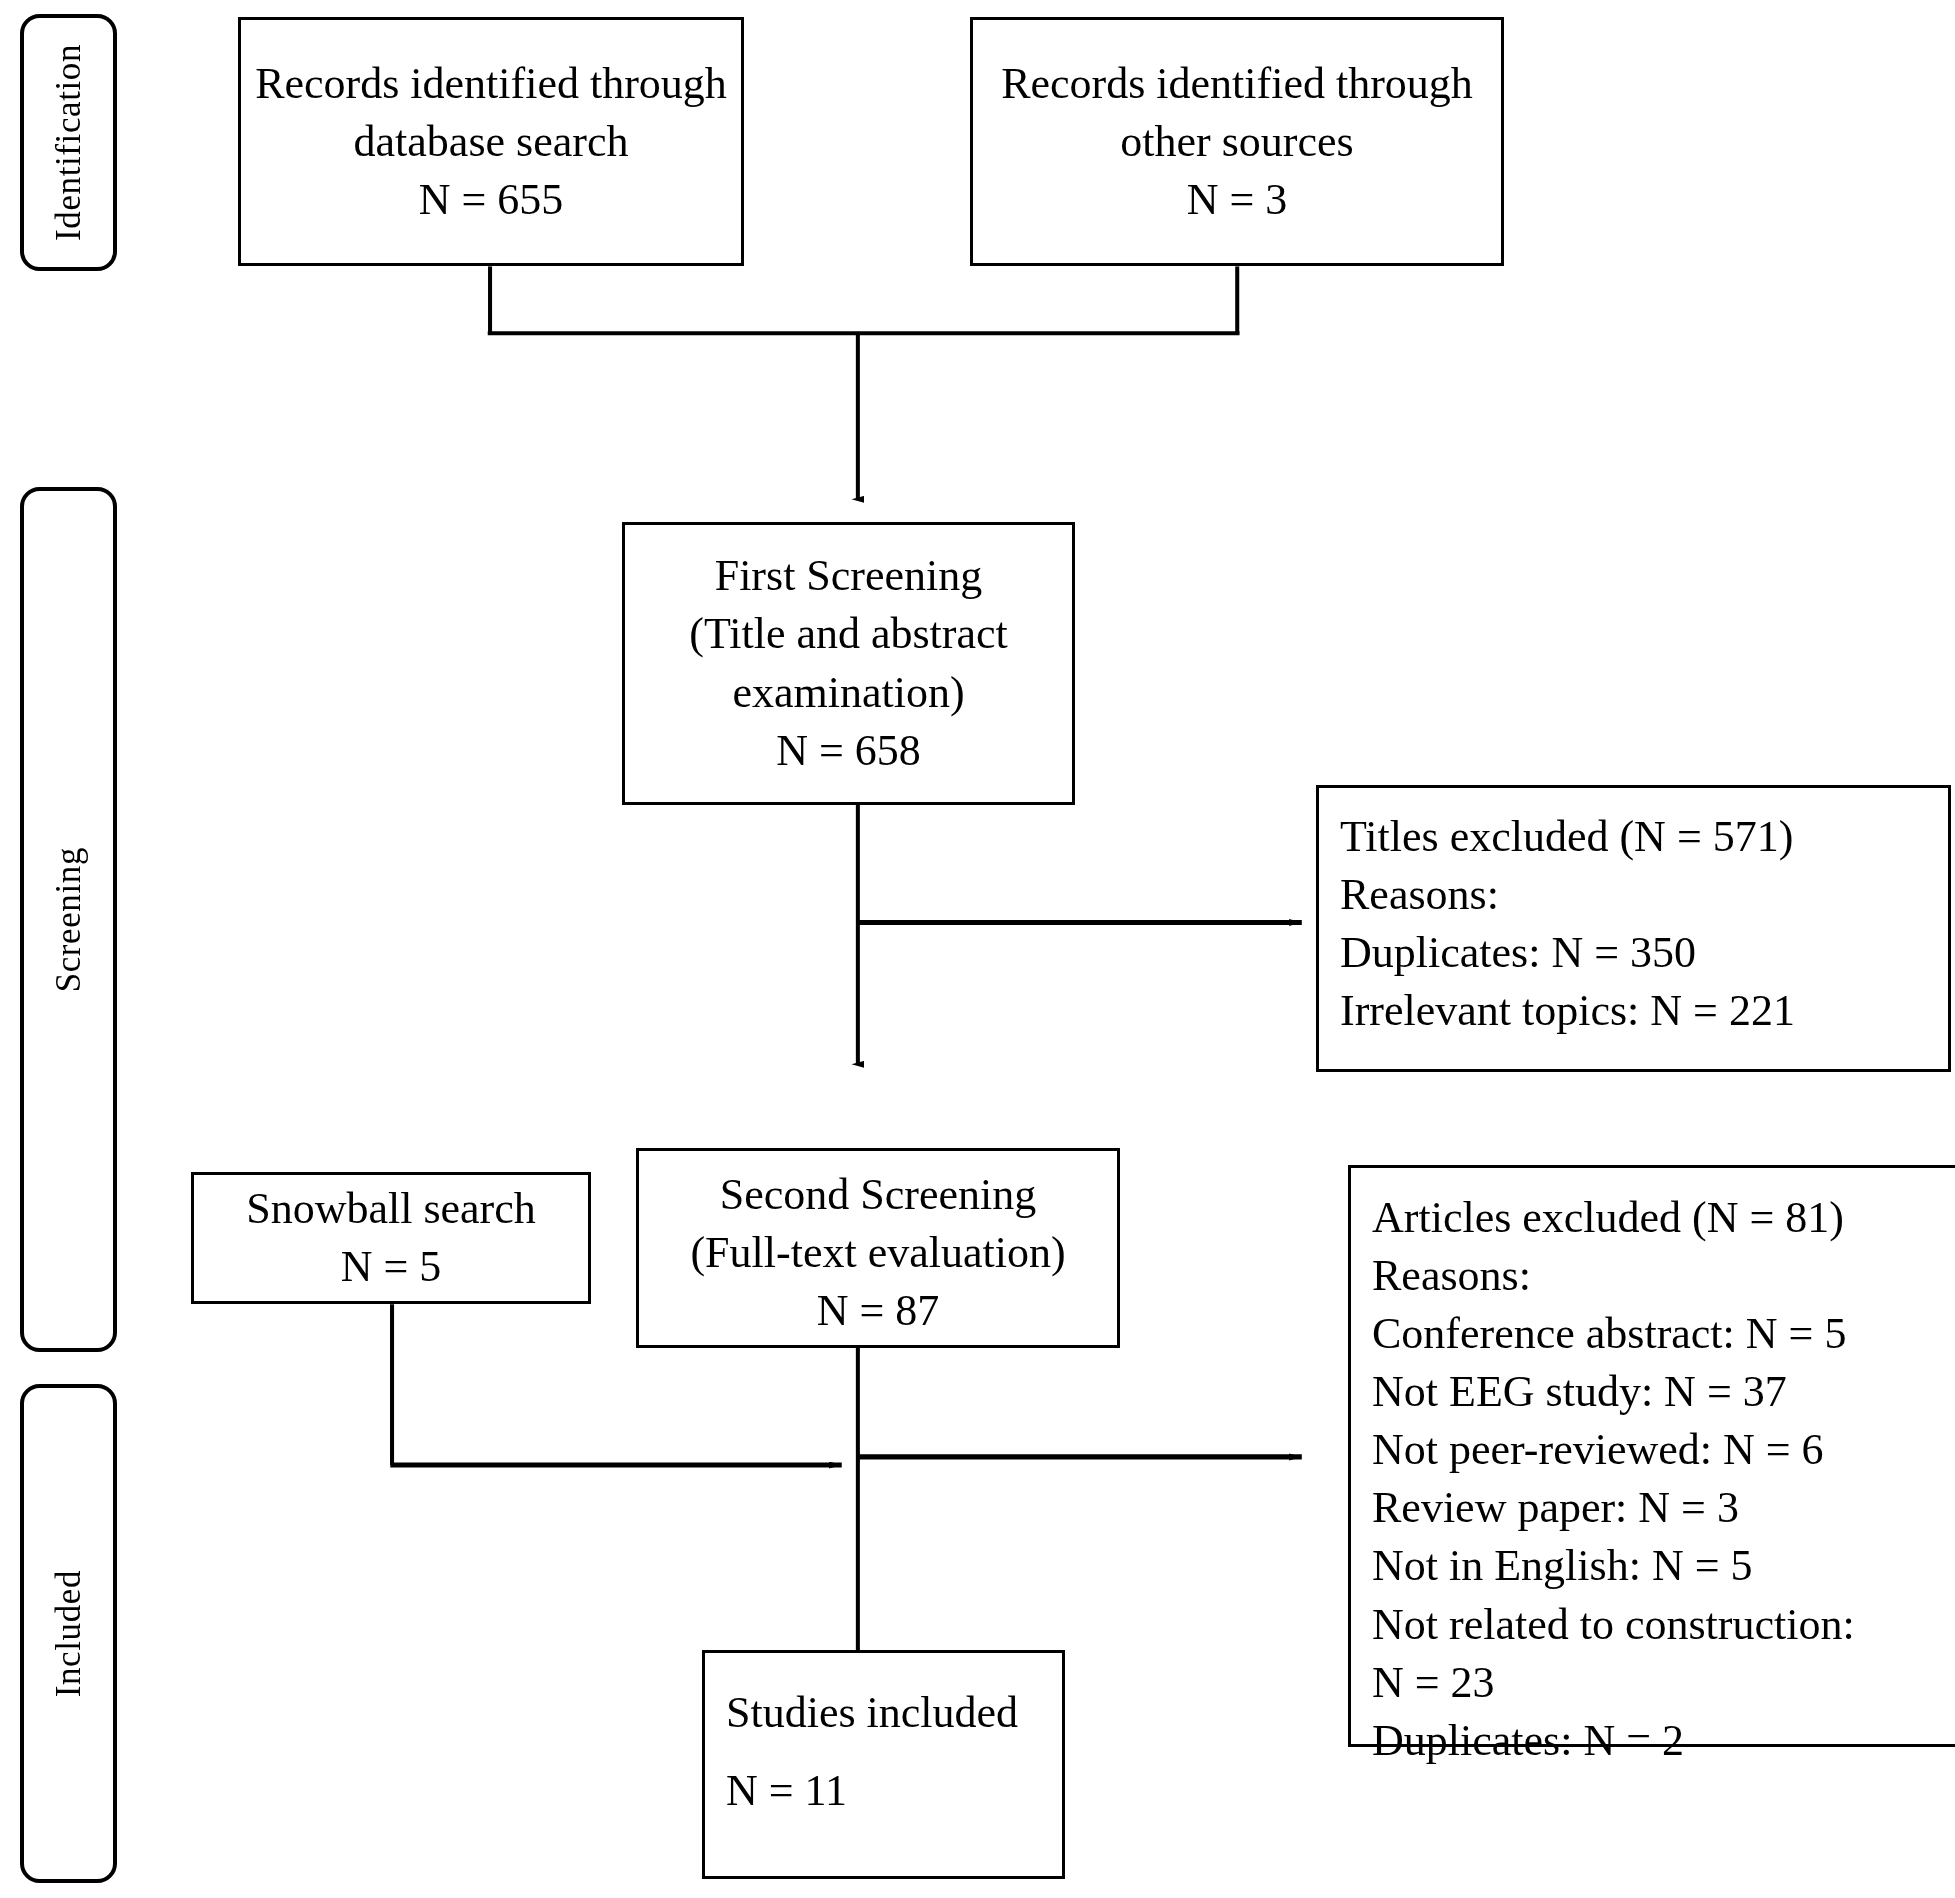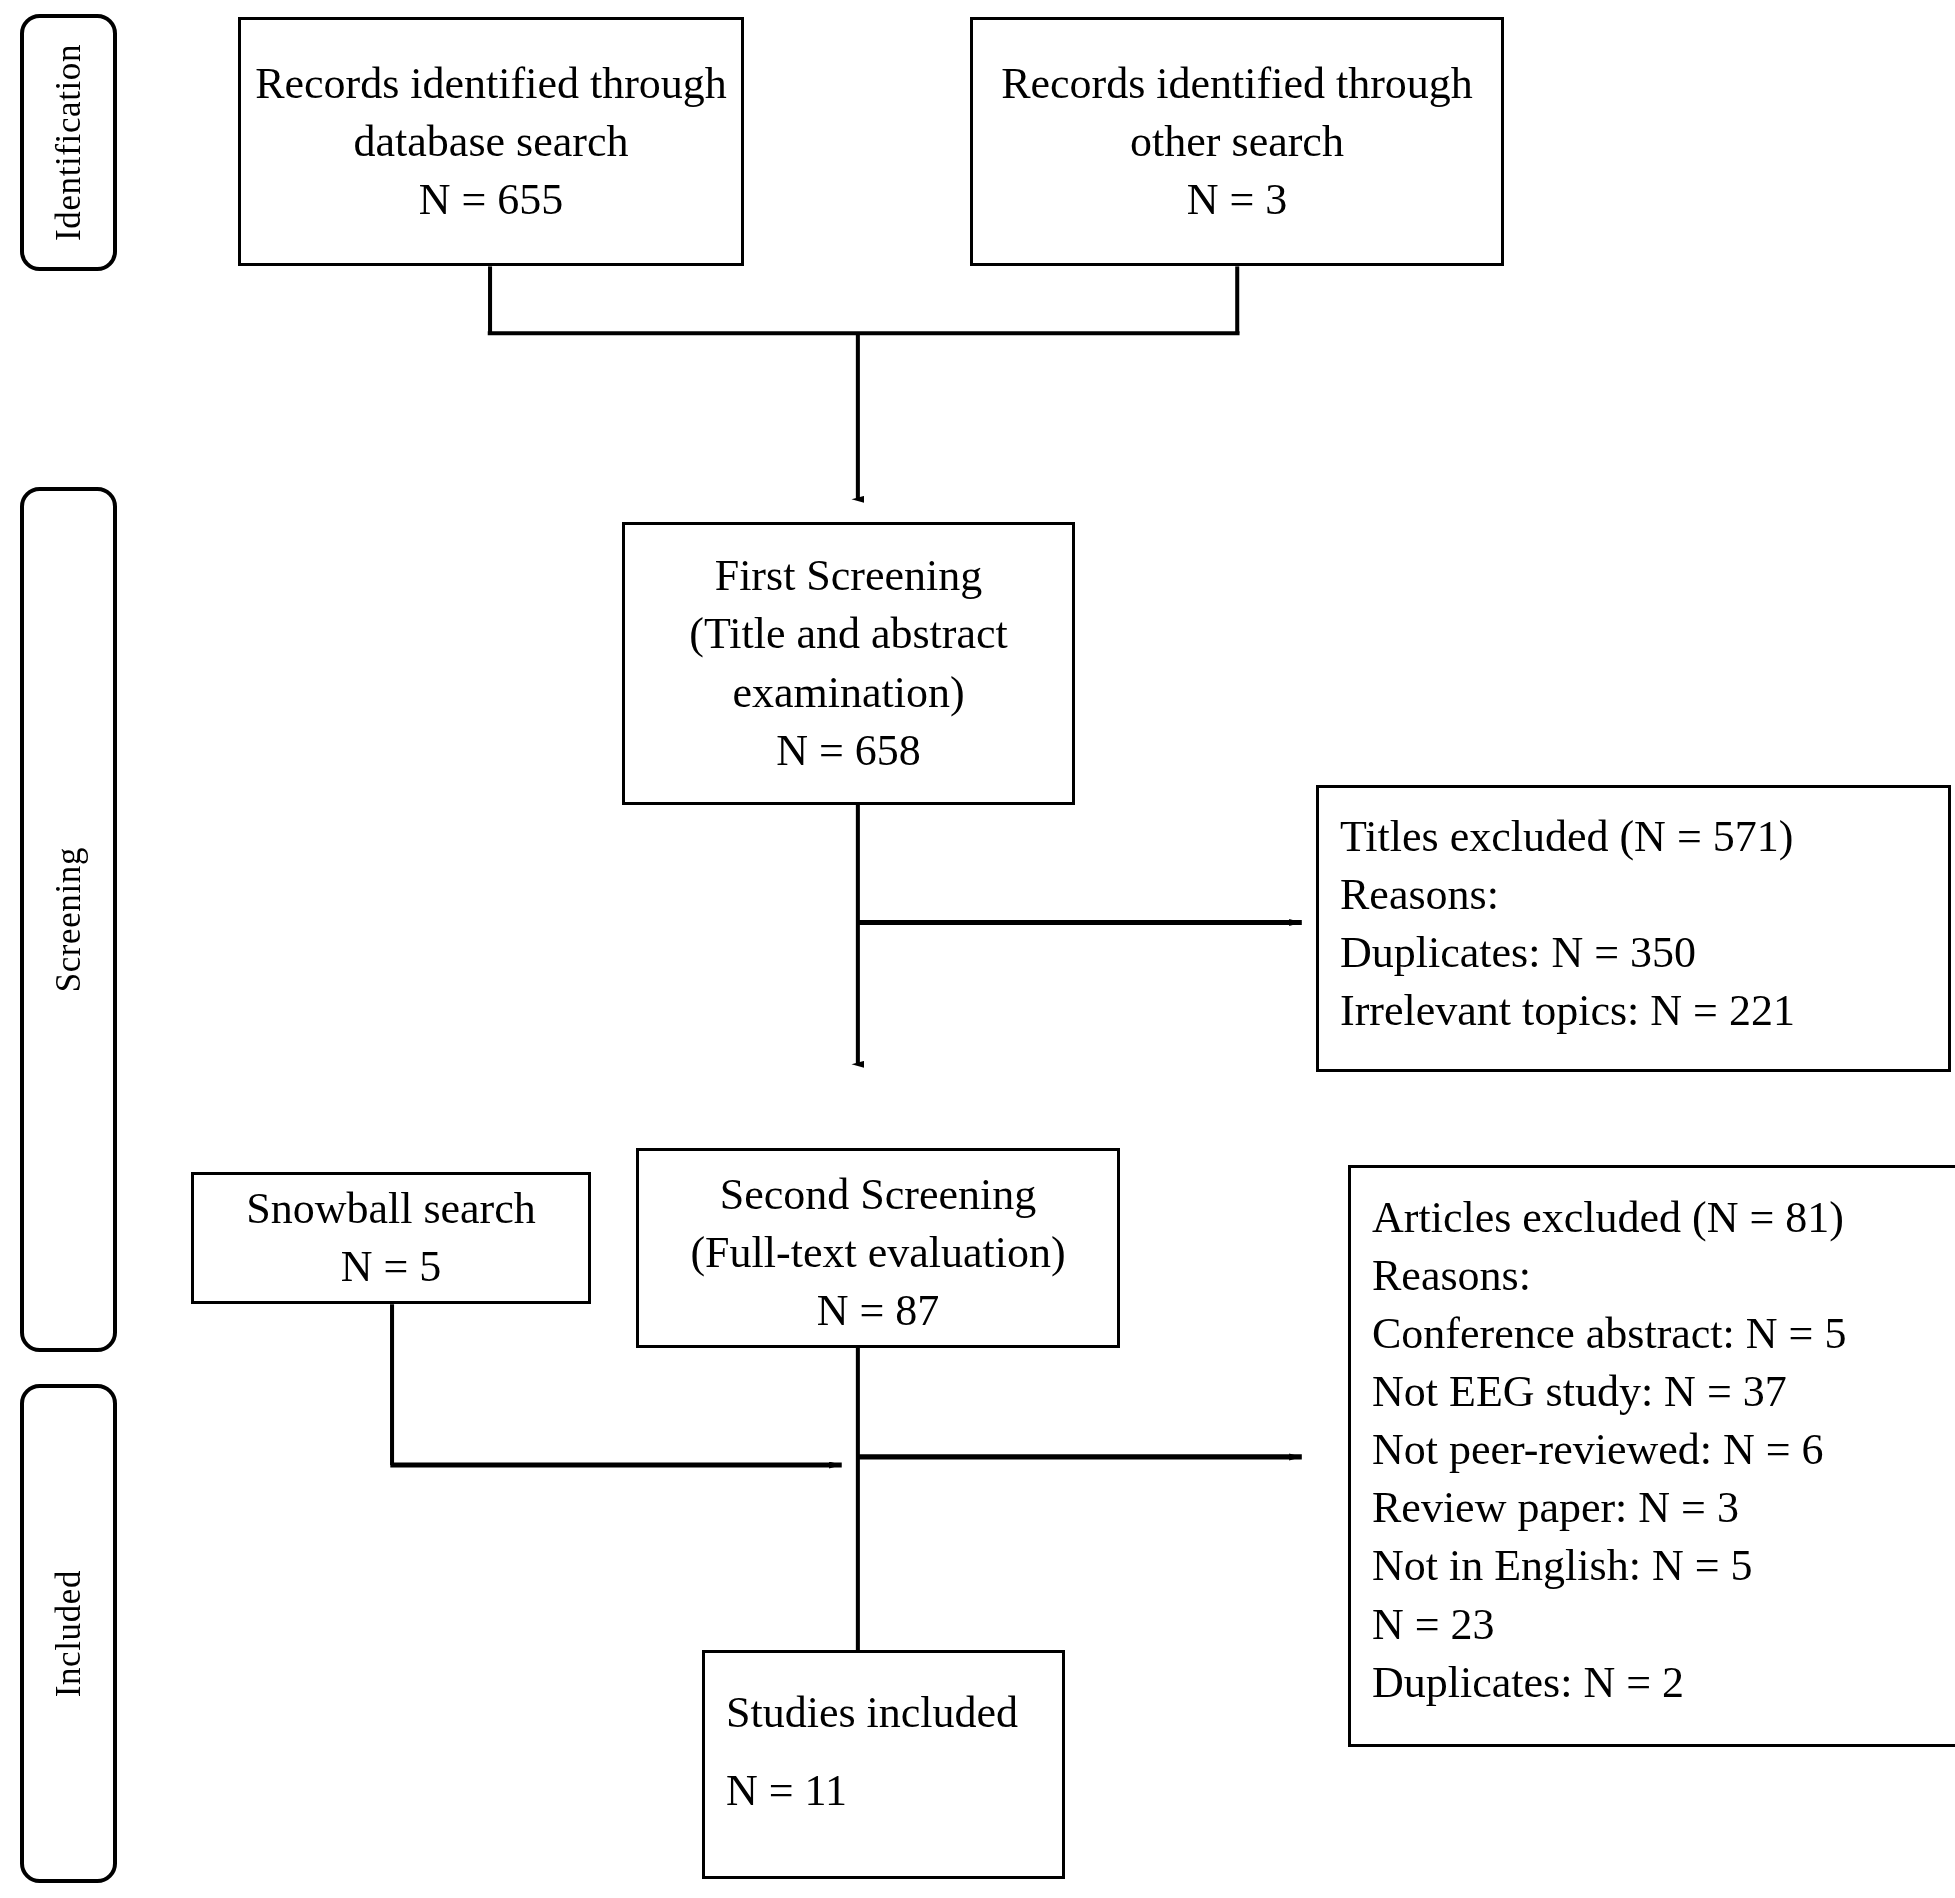--- a/index.html
+++ b/index.html
@@ -126,21 +126,21 @@
   </div>
 
   <div class="box box-center" style="left:238px; top:17.3px; width:506px; height:249px;">
     <div class="line">Records identified through</div>
     <div class="line">database search</div>
     <div class="line">N = 655</div>
   </div>
 
   <div class="box box-center" style="left:970px; top:17.3px; width:534px; height:249px;">
     <div class="line">Records identified through</div>
-    <div class="line">other search</div>
+    <div class="line">other sources</div>
     <div class="line">N = 3</div>
   </div>
 
   <div class="box box-center" style="left:622px; top:522px; width:453px; height:283px;">
     <div class="line">First Screening</div>
     <div class="line">(Title and abstract</div>
     <div class="line">examination)</div>
     <div class="line">N = 658</div>
   </div>
 
@@ -163,20 +163,21 @@
   </div>
 
   <div class="box box-left" style="left:1348px; top:1165px; width:756px; height:582px; padding-top:21px;">
     <div class="line pad-left">Articles excluded (N = 81)</div>
     <div class="line pad-left">Reasons:</div>
     <div class="line pad-left">Conference abstract: N = 5</div>
     <div class="line pad-left">Not EEG study: N = 37</div>
     <div class="line pad-left">Not peer-reviewed: N = 6</div>
     <div class="line pad-left">Review paper: N = 3</div>
     <div class="line pad-left">Not in English: N = 5</div>
+    <div class="line pad-left">Not related to construction:</div>
     <div class="line pad-left">N = 23</div>
     <div class="line pad-left">Duplicates: N = 2</div>
   </div>
 
   <div class="box box-left" style="left:702px; top:1650px; width:363px; height:229px; padding-top:31px;">
     <div class="line pad-left">Studies included</div>
     <div class="spacer-sm"></div>
     <div class="line pad-left">N = 11</div>
   </div>
 

